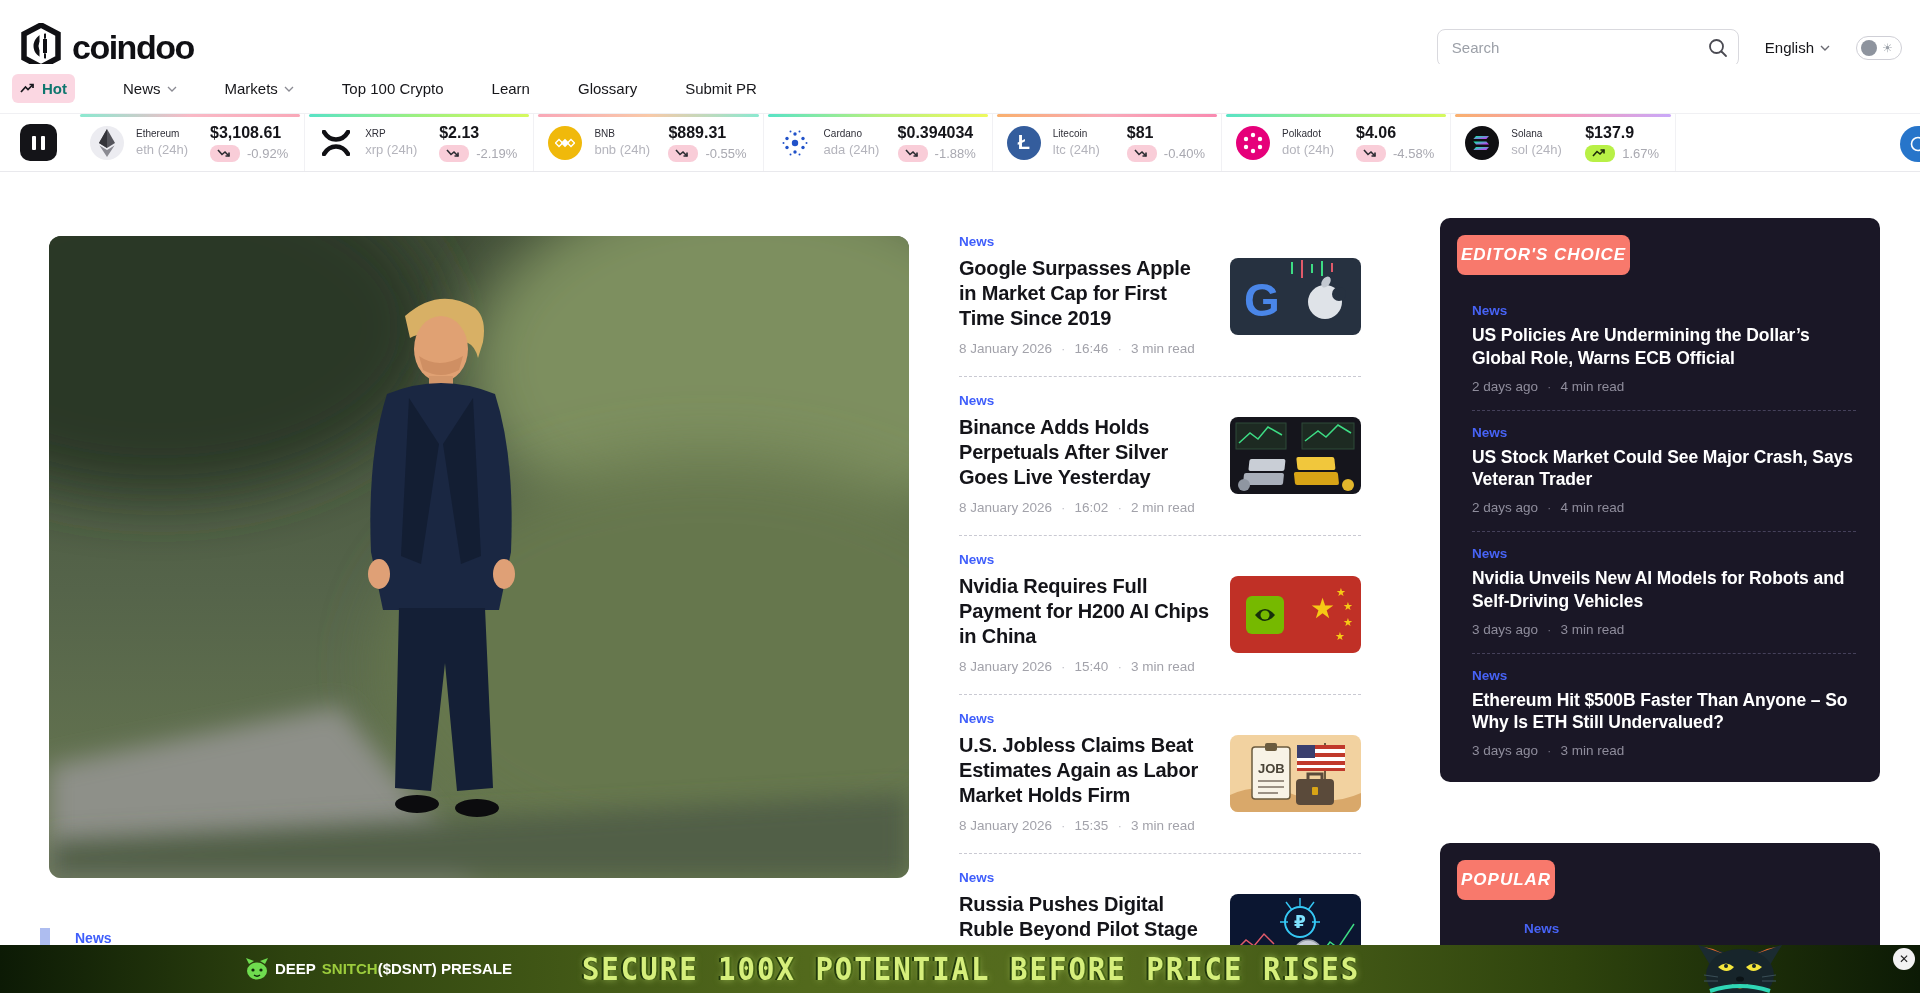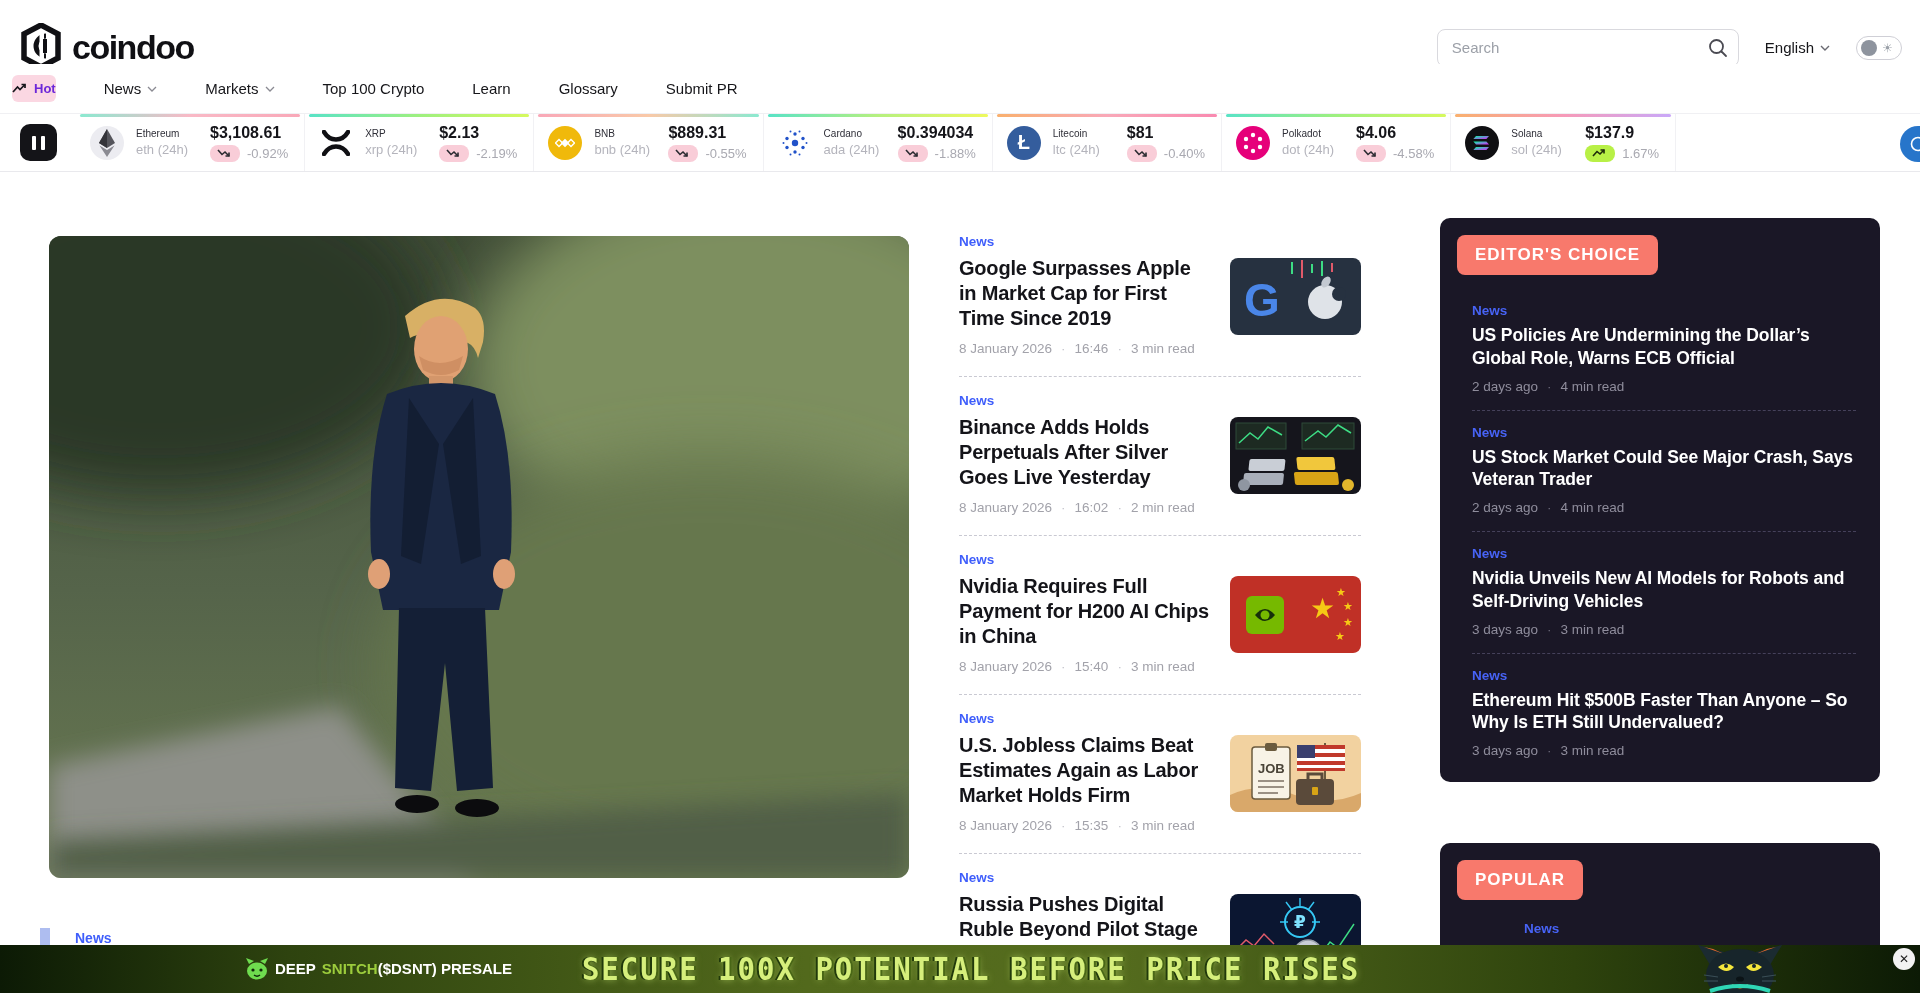--- a/index.html
+++ b/index.html
@@ -17,21 +17,21 @@
   .search-box input { width:100%; height:100%; border:1px solid #d9d9de; border-radius:8px; padding:0 40px 0 14px; font-size:15px; color:#333; outline:none; font-family:inherit; }
   .search-box input::placeholder { color:#9ca0a8; }
   .search-icon { position:absolute; right:10px; top:8px; width:22px; height:22px; cursor:pointer; }
   .lang { display:flex; align-items:center; gap:6px; font-size:15px; color:#16161a; cursor:pointer; }
   .chev { width:10px; height:6px; }
   .theme-toggle { width:46px; height:24px; border:1px solid #cfcfd6; border-radius:12px; background:#fff; display:flex; align-items:center; padding:0 4px; gap:5px; cursor:pointer; }
   .knob { width:16px; height:16px; border-radius:50%; background:#8e949e; }
   .sun { font-size:12px; color:#9aa0a8; line-height:1; }
   
   .nav { position:absolute; left:0; top:64px; width:1920px; height:49px; display:flex; align-items:center; gap:48px; padding-left:12px; background:#fff; }
-  .hot-badge { display:flex; align-items:center; gap:7px; background:#fbd7e2; border-radius:6px; padding:6px 0; font-size:13px; font-weight:600; color:#6d28d9; cursor:pointer; }
+  .hot-badge { display:flex; align-items:center; gap:7px; background:#fbd7e2; border-radius:6px; padding:6px 8px; font-size:15px; font-weight:600; color:#0f766e; cursor:pointer; }
   .nav-item { display:flex; align-items:center; gap:6px; font-size:15px; color:#16161a; cursor:pointer; }
   
   .ticker { position:absolute; left:0; top:113px; width:1920px; height:59px; background:#fff; border-top:1px solid #f0f0f3; border-bottom:1px solid #e9e9ed; display:flex; align-items:stretch; }
   .pause-wrap { width:76px; display:flex; align-items:center; justify-content:center; }
   .pause-btn { width:37px; height:37px; background:#141418; border-radius:10px; display:flex; align-items:center; justify-content:center; gap:5px; cursor:pointer; }
   .pause-btn i { display:block; width:4px; height:14px; background:#fff; border-radius:1px; }
   .coin-card { position:relative; flex:0 0 215px; display:flex; align-items:center; gap:12px; padding:0 10px 0 14px; border-right:1px solid #f1f1f4; }
   .coin-card::before { content:""; position:absolute; top:0; left:4px; right:4px; height:3px; border-radius:2px; }
   .coin-card:nth-of-type(2)::before { background:linear-gradient(90deg,#8be9d0,#f9b9c6,#f9a8b8); }
   .coin-card:nth-of-type(3)::before { background:linear-gradient(90deg,#59e3c6,#9ef07f,#d6f95e); }
@@ -64,21 +64,21 @@
   .cat-label { font-size:13.5px; font-weight:700; color:#3f5efb; margin-bottom:7px; cursor:pointer; }
   .article-title { font-size:20px; font-weight:800; line-height:1.25; color:#141419; letter-spacing:-0.2px; margin-bottom:10px; }
   .meta { font-size:13.5px; color:#a2a2aa; display:flex; align-items:center; }
   .meta span + span::before { content:"·"; margin:0 9px; color:#c4c4cb; }
   .thumb { flex:0 0 131px; width:131px; height:77px; border-radius:8px; overflow:hidden; margin-top:24px; }
   .thumb svg { display:block; }
   
   .panel { position:absolute; left:1440px; width:440px; background:#1a1726; border-radius:10px; }
   .panel-ec { top:218px; height:564px; padding:17px 24px 0 17px; }
   .panel-pop { top:843px; height:150px; padding:17px 24px 0 17px; }
-  .panel-badge { display:inline-block; background:#f8796c; color:#fff; font-weight:800; font-size:17px; letter-spacing:1px; border-radius:8px; padding:10px 18px; }
+  .panel-badge { display:inline-block; background:#f8796c; color:#fff; font-weight:800; font-size:17px; letter-spacing:1px; border-radius:8px; padding:10px 4px;font-style:italic; }
   .ec-items { margin:14px 0 0 15px; }
   .ec-item { padding:14px 0 16px 0; border-bottom:1px dashed #45415a; cursor:pointer; }
   .ec-item:last-child { border-bottom:none; }
   .ec-cat { font-size:13.5px; font-weight:700; color:#4763f5; margin-bottom:6px; }
   .ec-title { font-size:17.5px; font-weight:800; color:#ffffff; line-height:1.3; letter-spacing:-0.1px; margin-bottom:9px; }
   .ec-meta { font-size:13.5px; color:#8f8d9c; display:flex; align-items:center; }
   .ec-meta span + span::before { content:"·"; margin:0 9px; color:#6c6a7a; }
   .pop-cat { position:absolute; left:84px; top:78px; font-size:13.5px; font-weight:700; color:#4763f5; cursor:pointer; }
   
   .ad { position:absolute; left:0; top:945px; width:1920px; height:48px; z-index:50;

